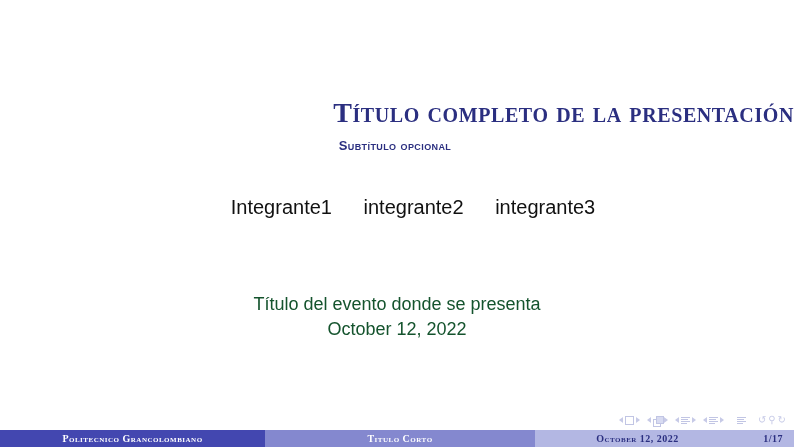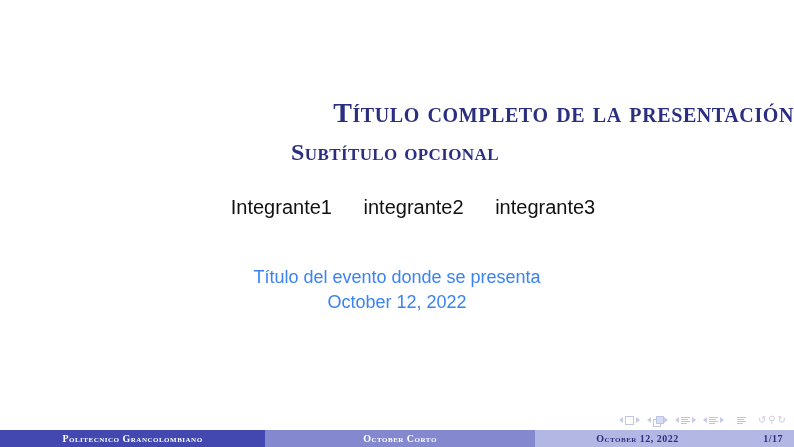--- a/index.html
+++ b/index.html
@@ -32,22 +32,22 @@
     font-size: 28px;
     font-weight: bold;
     font-variant: small-caps;
     letter-spacing: 0.6px;
     color: #2b2f80;
     line-height: 1.18;
     margin: 0;
     text-align: right;
   }
   .slide-subtitle {
-    font-family: Liberation Serif, serif;
-    font-size: 24px;
+    font-family: Liberation Sans, sans-serif;
+    font-size: 13px;
     font-weight: bold;
     font-variant: small-caps;
     letter-spacing: 0.4px;
     color: #2b2f80;
     margin: 9px 4px 0 0;
     line-height: 1.2;
   }
 
   
   .authors {
@@ -62,24 +62,24 @@
   }
   .author {
     display: inline-block;
     margin: 0 13px;
   }
 
   
   .event-block {
     position: absolute;
     left: 0;
-    top: 265px;
-    width: 794px;
-    text-align: center;
-    color: #3b82f6;
+    top: 292px;
+    width: 794px;
+    text-align: center;
+    color: #14532d;
   }
   .event-name {
     font-size: 18px;
     line-height: 1.38;
   }
   .event-date {
     font-size: 18px;
     line-height: 1.38;
   }
 
@@ -279,20 +279,20 @@
 
     <div class="nav-arrows">
       <span>↺</span>
       <span>⚲</span>
       <span>↻</span>
     </div>
   </div>
 
   <div class="footer">
     <div class="foot-seg foot-institute">Politecnico Grancolombiano</div>
-    <div class="foot-seg foot-shorttitle">October Corto</div>
+    <div class="foot-seg foot-shorttitle">Titulo Corto</div>
     <div class="foot-seg foot-right">
       <span class="foot-date">October 12, 2022</span>
       <span class="foot-page">1/17</span>
     </div>
   </div>
 
 </div>
 
 </body></html>

